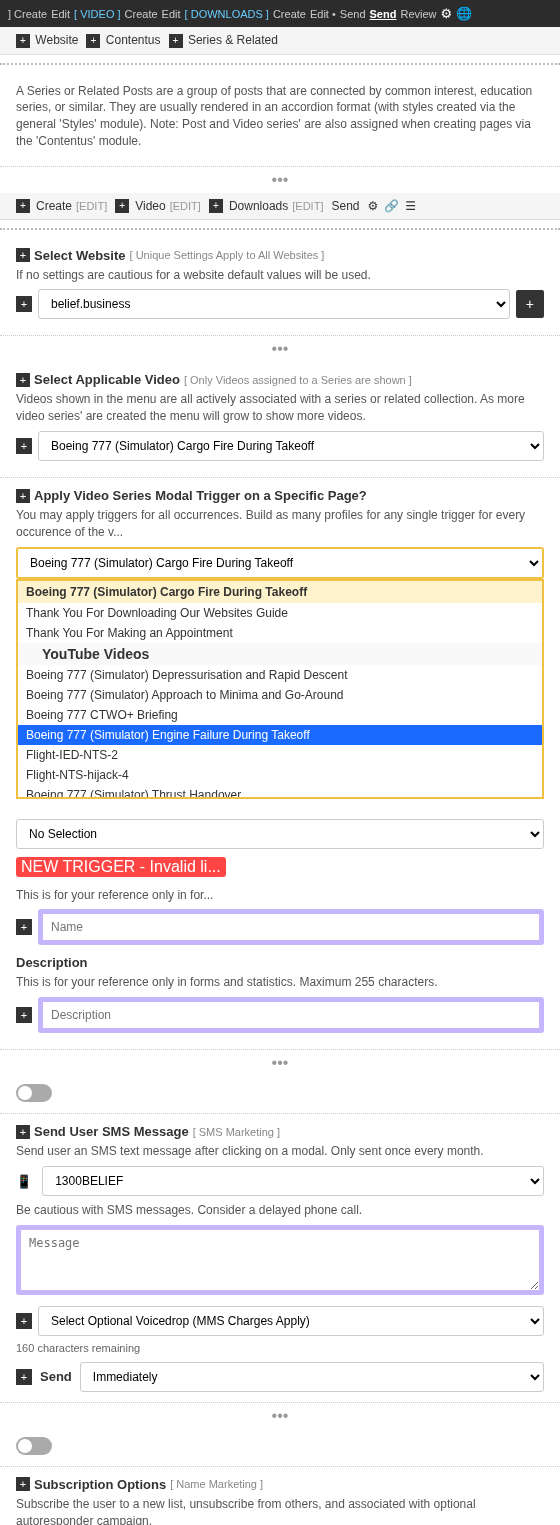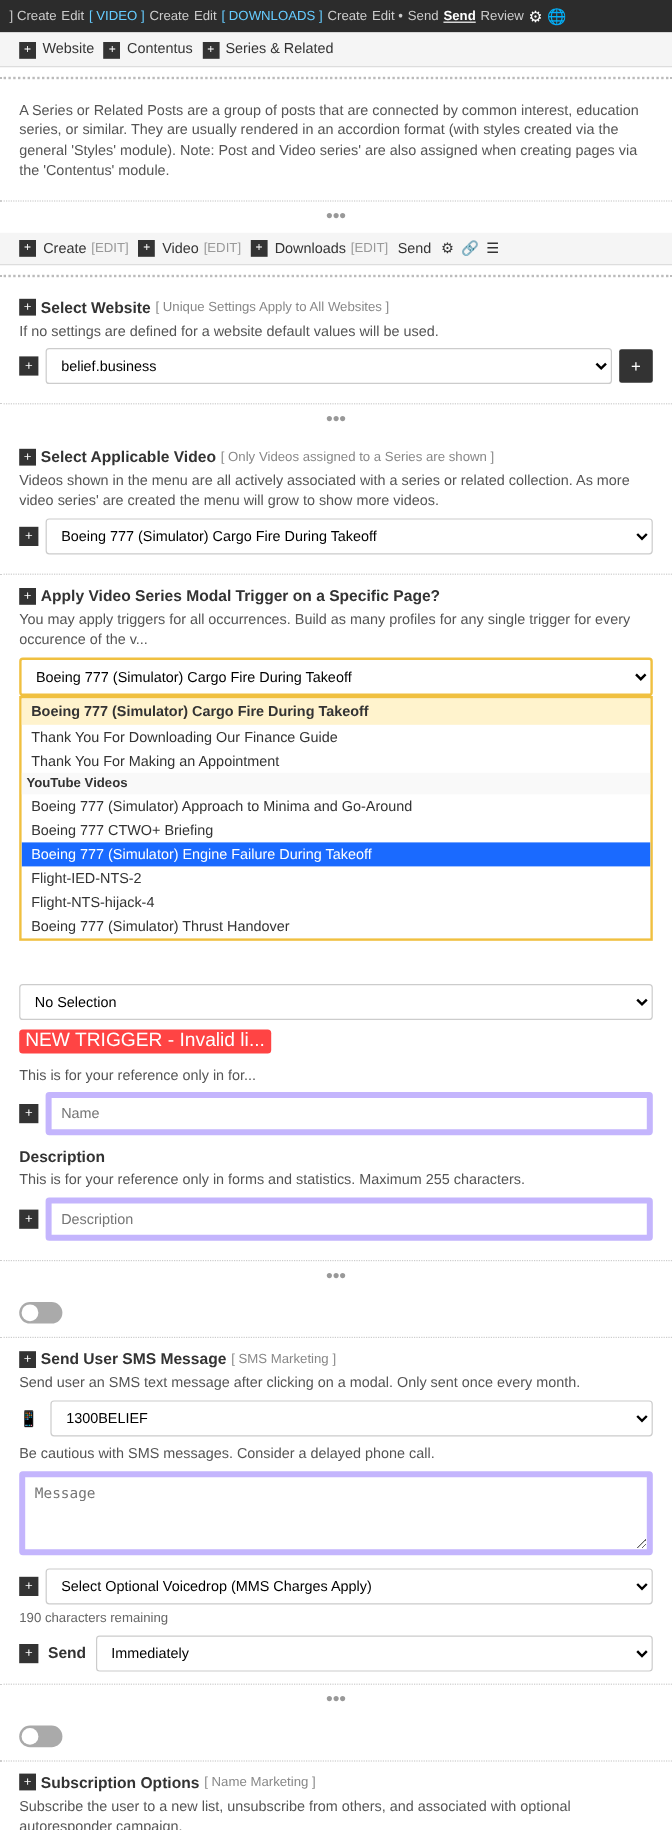--- a/index.html
+++ b/index.html
@@ -122,25 +122,25 @@
       overflow-y: auto;
       font-size: 12px;
     }
     .dropdown-list .dl-item {
       padding: 3px 8px;
       cursor: pointer;
       color: #333;
     }
     .dropdown-list .dl-item.dl-selected { background: #1a6aff; color: #fff; }
     .dropdown-list .dl-group-label {
-      padding: 3px 4px;
+      padding: 3px 24px;
       font-weight: bold;
       color: #333;
       background: #f9f9f9;
-      font-size: 11px;
+      font-size: 14px;
     }
     .dropdown-list .dl-top-item {
       background: #fff3cd;
       font-weight: bold;
       padding: 4px 8px;
     }
 
     .toggle-switch {
       display: inline-flex;
       width: 36px;
@@ -264,21 +264,21 @@
 </div>
 
 <hr class="dotted-divider">
 
 <div class="section">
   <div class="section-label-row">
     <span class="plus-icon" style="background:#333;color:#fff;width:14px;height:14px;display:inline-flex;align-items:center;justify-content:center;font-size:11px;">+</span>
     <span class="label-bold">Select Website</span>
     <span class="label-bracket">[ Unique Settings Apply to All Websites ]</span>
   </div>
-  <p class="description-text">If no settings are defined for a website default values will be used.</p>
+  <p class="description-text">If no settings are cautious for a website default values will be used.</p>
   <div class="select-row">
     <span class="plus-icon" style="background:#333;color:#fff;width:16px;height:16px;display:inline-flex;align-items:center;justify-content:center;font-size:11px;">+</span>
     <select>
       <option>belief.business</option>
     </select>
     <button class="btn-plus">+</button>
   </div>
 </div>
 
 <div class="more-dots">•••</div>
@@ -307,23 +307,24 @@
 
   <div class="dropdown-overlay">
     <div class="select-row" style="margin-bottom:0;">
       <select style="border:2px solid #f0c040;">
         <option>Boeing 777 (Simulator) Cargo Fire During Takeoff</option>
       </select>
     </div>
 
     <div class="dropdown-list">
       <div class="dl-item dl-top-item">Boeing 777 (Simulator) Cargo Fire During Takeoff</div>
-      <div class="dl-item">Thank You For Downloading Our Finance Guide</div>
+      <div class="dl-item">Thank You For Downloading Our Websites Guide</div>
       <div class="dl-item">Thank You For Making an Appointment</div>
       <div class="dl-group-label">YouTube Videos</div>
+      <div class="dl-item">Boeing 777 (Simulator) Depressurisation and Rapid Descent</div>
       <div class="dl-item">Boeing 777 (Simulator) Approach to Minima and Go-Around</div>
       <div class="dl-item">Boeing 777 CTWO+ Briefing</div>
       <div class="dl-item dl-selected">Boeing 777 (Simulator) Engine Failure During Takeoff</div>
       <div class="dl-item">Flight-IED-NTS-2</div>
       <div class="dl-item">Flight-NTS-hijack-4</div>
       <div class="dl-item">Boeing 777 (Simulator) Thrust Handover</div>
 
     </div>
   </div>
 
@@ -382,21 +383,21 @@
 
   <textarea placeholder="Message" style=""></textarea>
 
   <div class="select-row" style="margin-top:8px;">
     <span class="plus-icon" style="background:#333;color:#fff;width:16px;height:16px;display:inline-flex;align-items:center;justify-content:center;font-size:11px;">+</span>
     <select>
       <option>Select Optional Voicedrop (MMS Charges Apply)</option>
     </select>
   </div>
 
-  <p class="char-count">190 characters remaining</p>
+  <p class="char-count">160 characters remaining</p>
 
   <div class="send-row">
     <span class="plus-icon" style="background:#333;color:#fff;width:16px;height:16px;display:inline-flex;align-items:center;justify-content:center;font-size:11px;">+</span>
     <span class="send-label">Send</span>
     <select>
       <option>Immediately</option>
       <option>After 1 Hour</option>
       <option>After 24 Hours</option>
     </select>
   </div>

